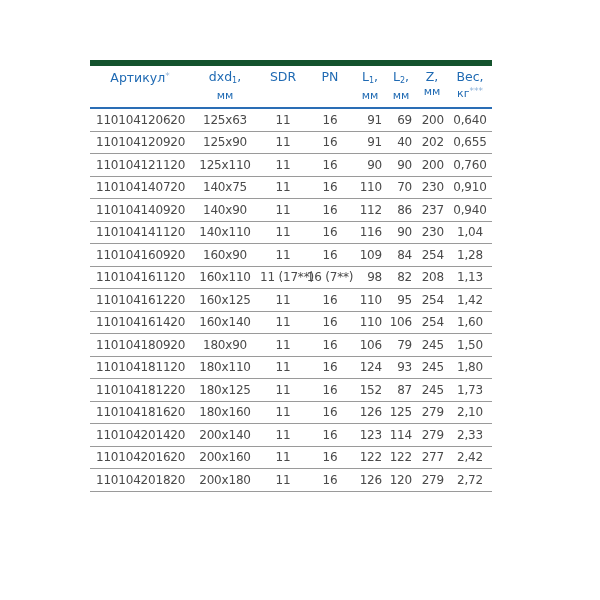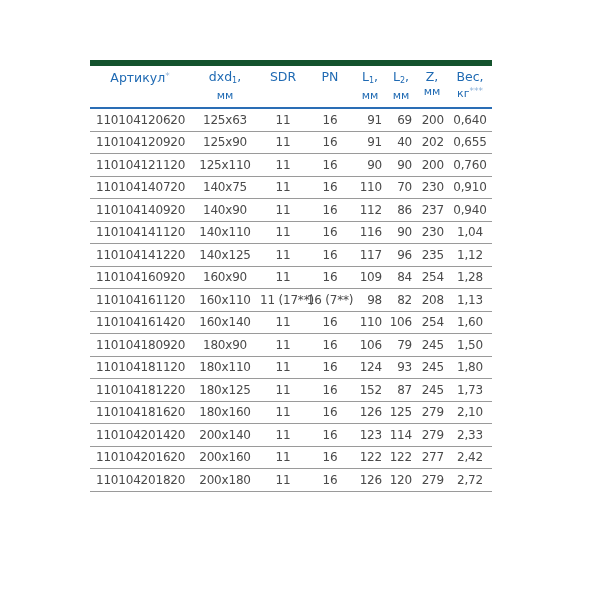--- a/index.html
+++ b/index.html
@@ -104,50 +104,50 @@
           <td class="art">110104141120</td>
           <td>140x110</td>
           <td>11</td>
           <td>16</td>
           <td class="num">116</td>
           <td class="num">90</td>
           <td class="num">230</td>
           <td>1,04</td>
         </tr>
         <tr>
-          <td class="art">110104141220</td>
-          <td>140x125</td>
-          <td>11</td>
-          <td>16</td>
-          <td class="num">117</td>
-          <td class="num">96</td>
-          <td class="num">235</td>
-          <td>1,12</td>
-        </tr>
-        <tr>
           <td class="art">110104160920</td>
           <td>160x90</td>
           <td>11</td>
           <td>16</td>
           <td class="num">109</td>
           <td class="num">84</td>
           <td class="num">254</td>
           <td>1,28</td>
         </tr>
         <tr>
           <td class="art">110104161120</td>
           <td>160x110</td>
           <td>11 (17**)</td>
           <td>16 (7**)</td>
           <td class="num">98</td>
           <td class="num">82</td>
           <td class="num">208</td>
           <td>1,13</td>
         </tr>
         <tr>
+          <td class="art">110104161220</td>
+          <td>160x125</td>
+          <td>11</td>
+          <td>16</td>
+          <td class="num">110</td>
+          <td class="num">95</td>
+          <td class="num">254</td>
+          <td>1,42</td>
+        </tr>
+        <tr>
           <td class="art">110104161420</td>
           <td>160x140</td>
           <td>11</td>
           <td>16</td>
           <td class="num">110</td>
           <td class="num">106</td>
           <td class="num">254</td>
           <td>1,60</td>
         </tr>
         <tr>

